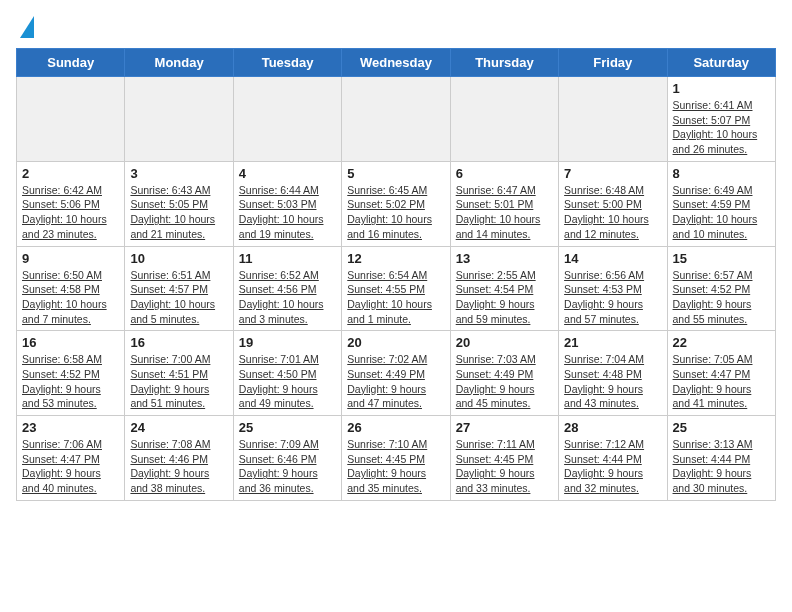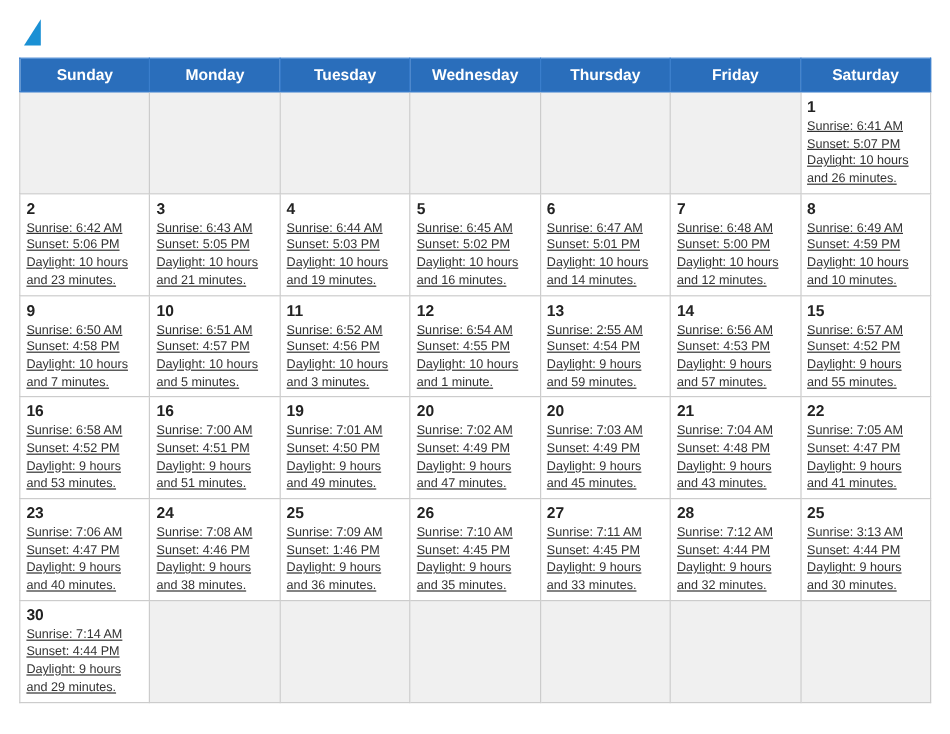--- a/index.html
+++ b/index.html
@@ -307,21 +307,21 @@
           <td>
             <span class="day-number">24</span>
             <div class="day-info">Sunrise: 7:08 AM
 Sunset: 4:46 PM
 Daylight: 9 hours
 and 38 minutes.</div>
           </td>
           <td>
             <span class="day-number">25</span>
             <div class="day-info">Sunrise: 7:09 AM
-Sunset: 1:46 PM
+Sunset: 6:46 PM
 Daylight: 9 hours
 and 36 minutes.</div>
           </td>
           <td>
             <span class="day-number">26</span>
             <div class="day-info">Sunrise: 7:10 AM
 Sunset: 4:45 PM
 Daylight: 9 hours
 and 35 minutes.</div>
           </td>
@@ -339,31 +339,16 @@
 Daylight: 9 hours
 and 32 minutes.</div>
           </td>
           <td>
             <span class="day-number">25</span>
             <div class="day-info">Sunrise: 3:13 AM
 Sunset: 4:44 PM
 Daylight: 9 hours
 and 30 minutes.</div>
           </td>
-        </tr>
-        <tr>
-          <td>
-            <span class="day-number">30</span>
-            <div class="day-info">Sunrise: 7:14 AM
-Sunset: 4:44 PM
-Daylight: 9 hours
-and 29 minutes.</div>
-          </td>
-          <td class="empty"></td>
-          <td class="empty"></td>
-          <td class="empty"></td>
-          <td class="empty"></td>
-          <td class="empty"></td>
-          <td class="empty"></td>
         </tr>
       </tbody>
   </table>
 </div>
 
 </body></html>

